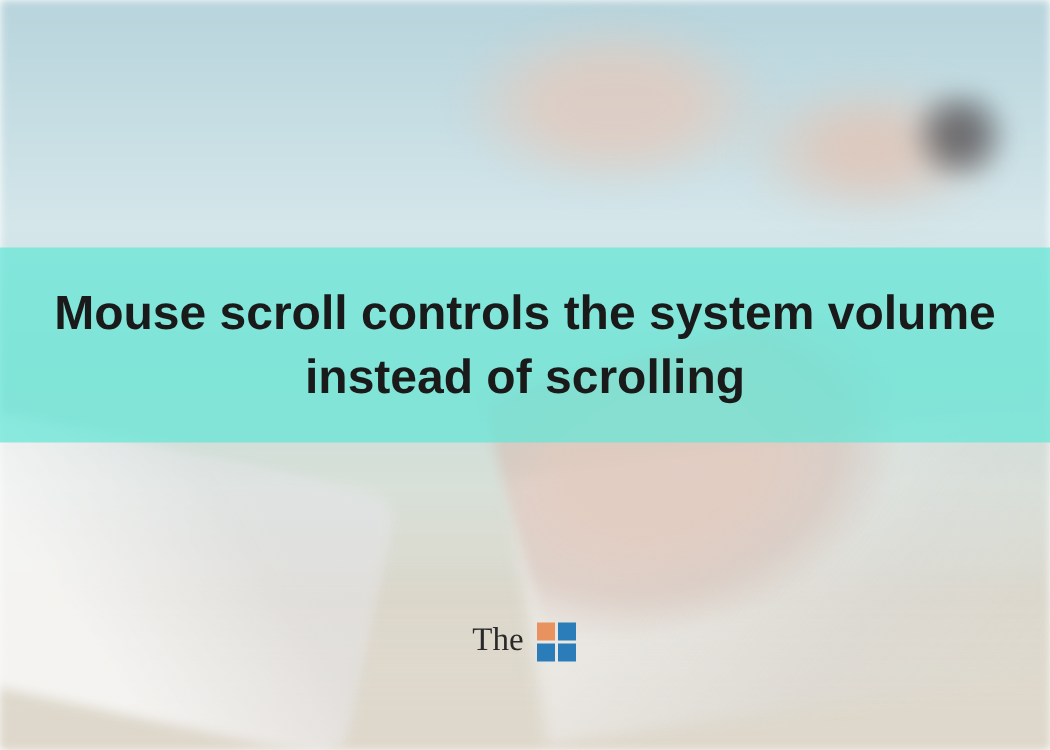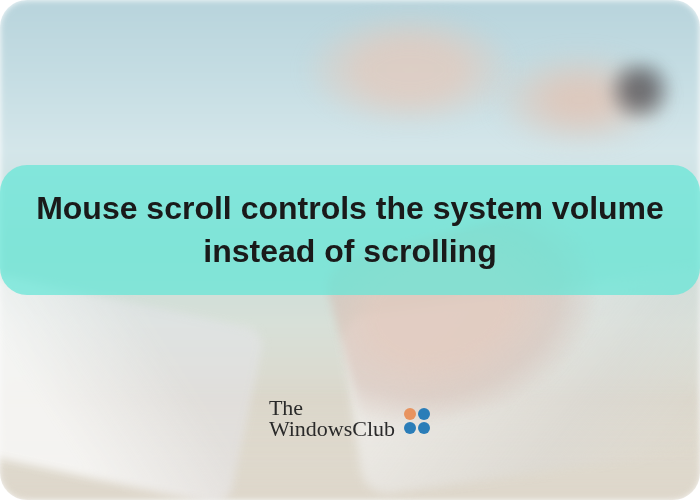--- a/index.html
+++ b/index.html
@@ -1,19 +1,18 @@
 <!DOCTYPE html>
 <html><head>
   <meta charset="utf-8">
   <style>
     * {
       margin: 0;
       padding: 0;
       box-sizing: border-box;
-      border-radius: 27px;
     }
     body {
       width: 700px;
       height: 500px;
       overflow: hidden;
       position: relative;
       font-family: Arial, Helvetica, sans-serif;
     }
     .background {
       position: absolute;
@@ -180,21 +179,20 @@
   <div class="hand-mouse"></div>
 </div>
 
 <div class="title-banner">
   <div class="title-text">Mouse scroll controls the system volume instead of scrolling</div>
 </div>
 
 <div class="logo-area">
   <div class="logo-text">
     <span class="logo-the">The</span>
-    <span class="logo-wc">WindowsClub</span>
   </div>
   <div class="logo-icon">
     <div class="logo-icon-q q1"></div>
     <div class="logo-icon-q q2"></div>
     <div class="logo-icon-q q3"></div>
     <div class="logo-icon-q q4"></div>
   </div>
 </div>
 
 </body></html>

